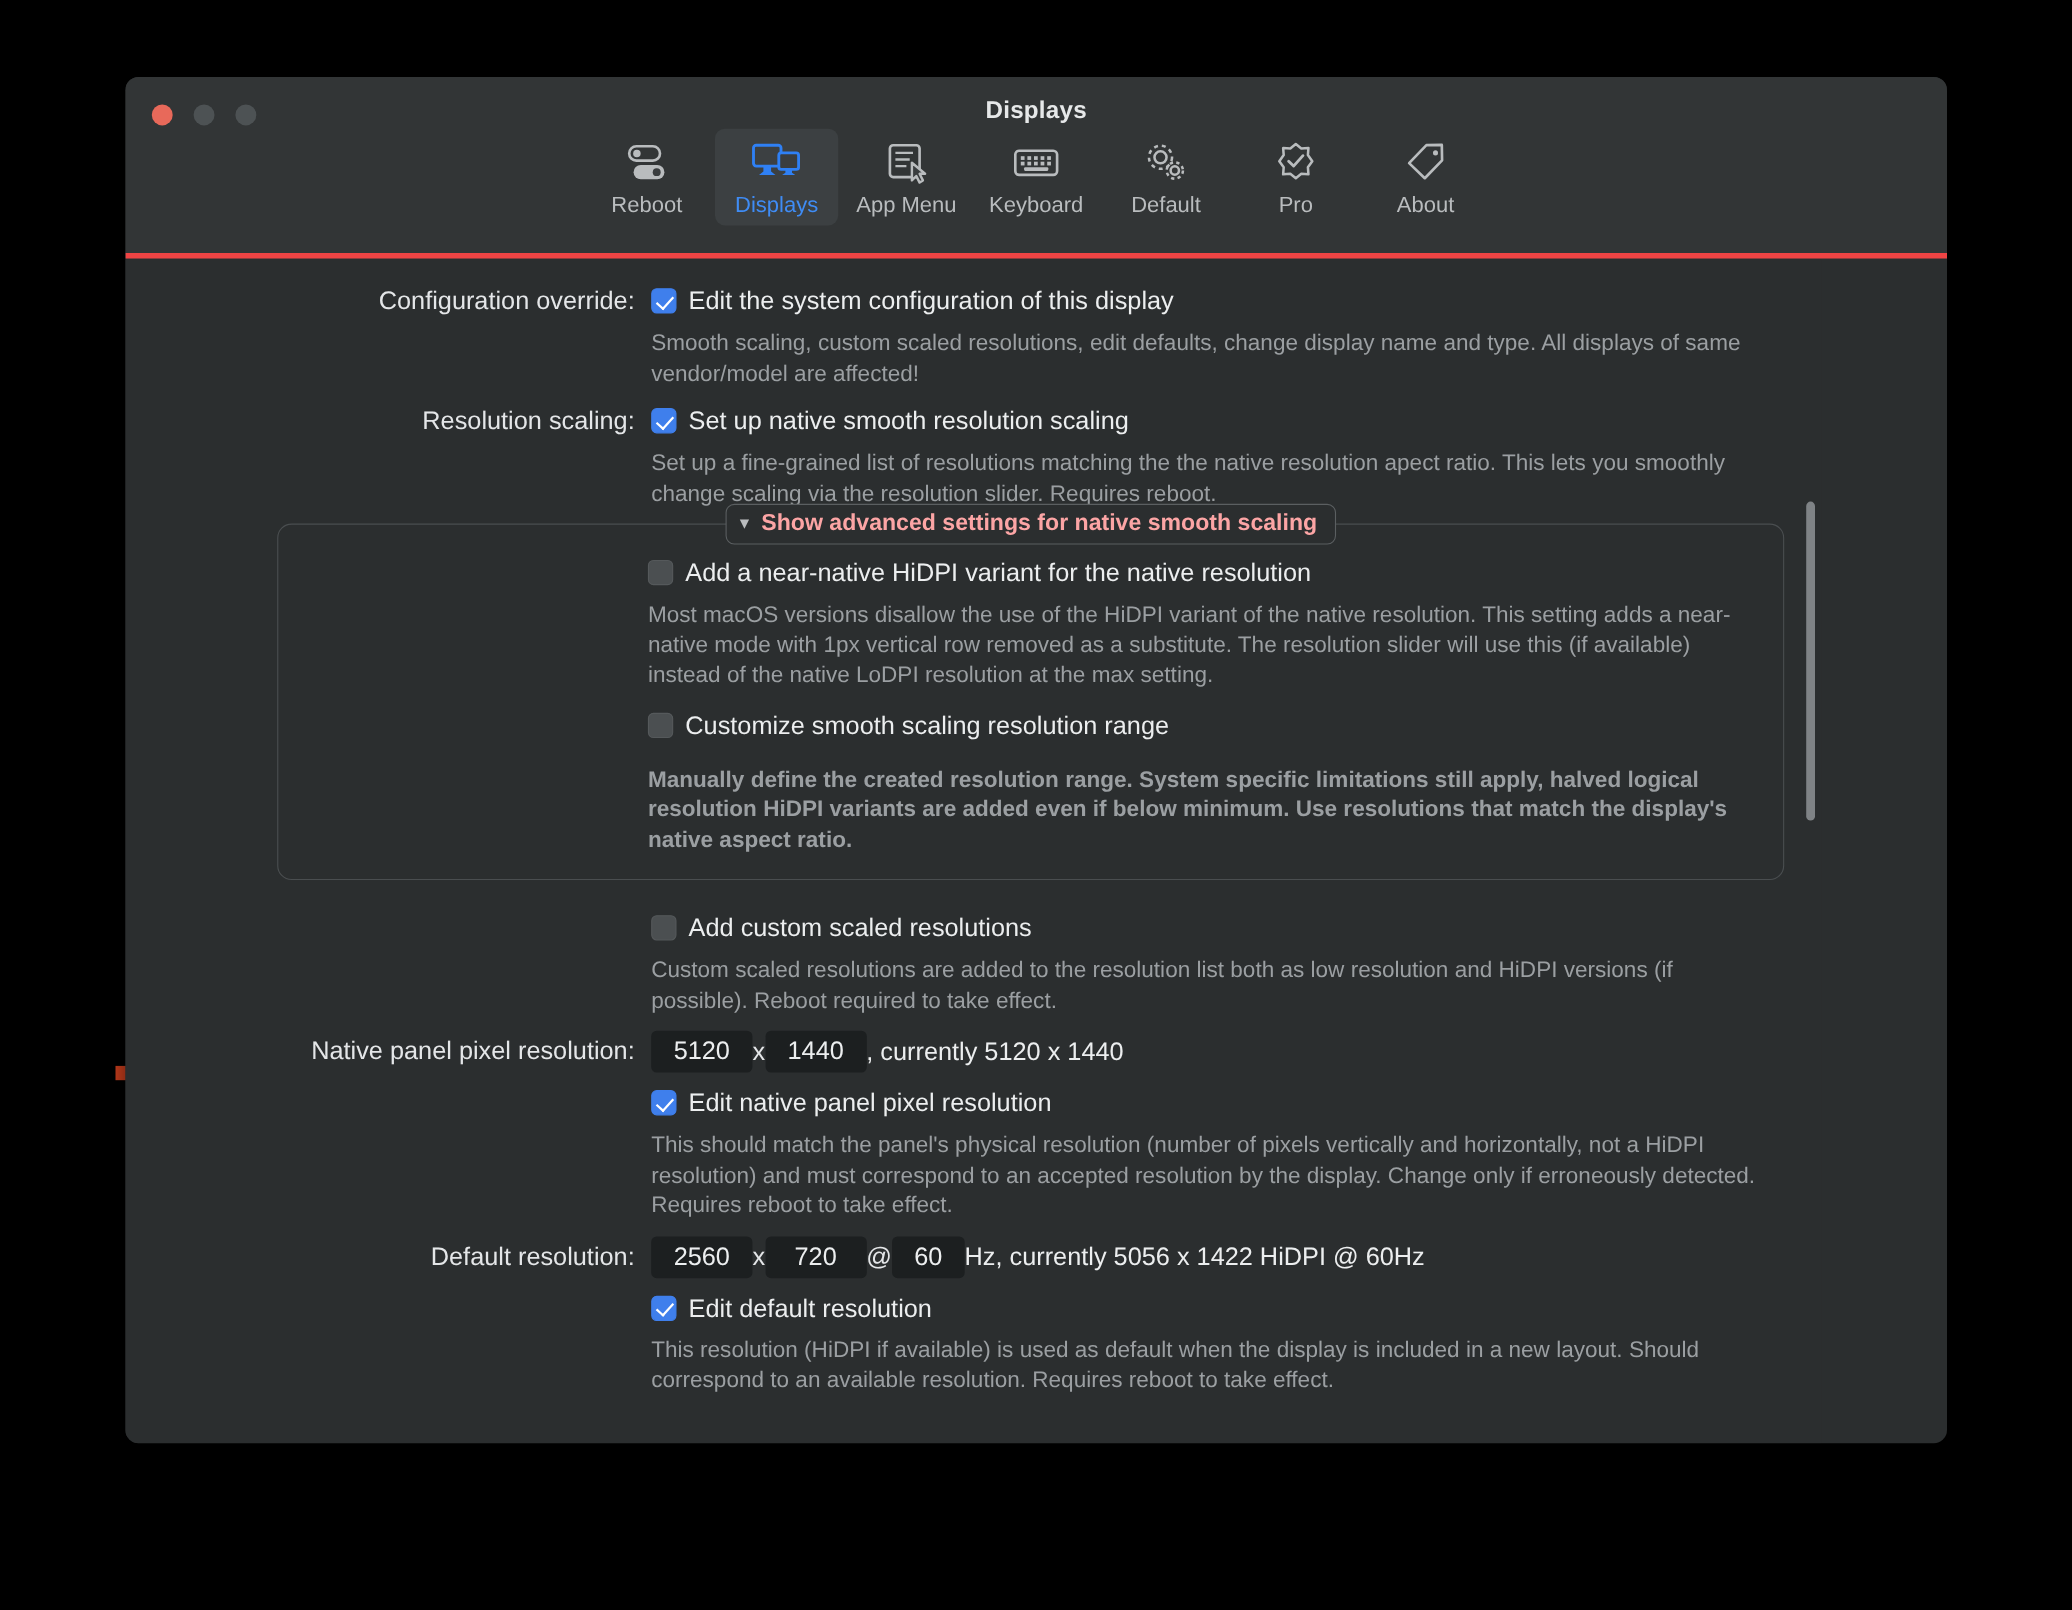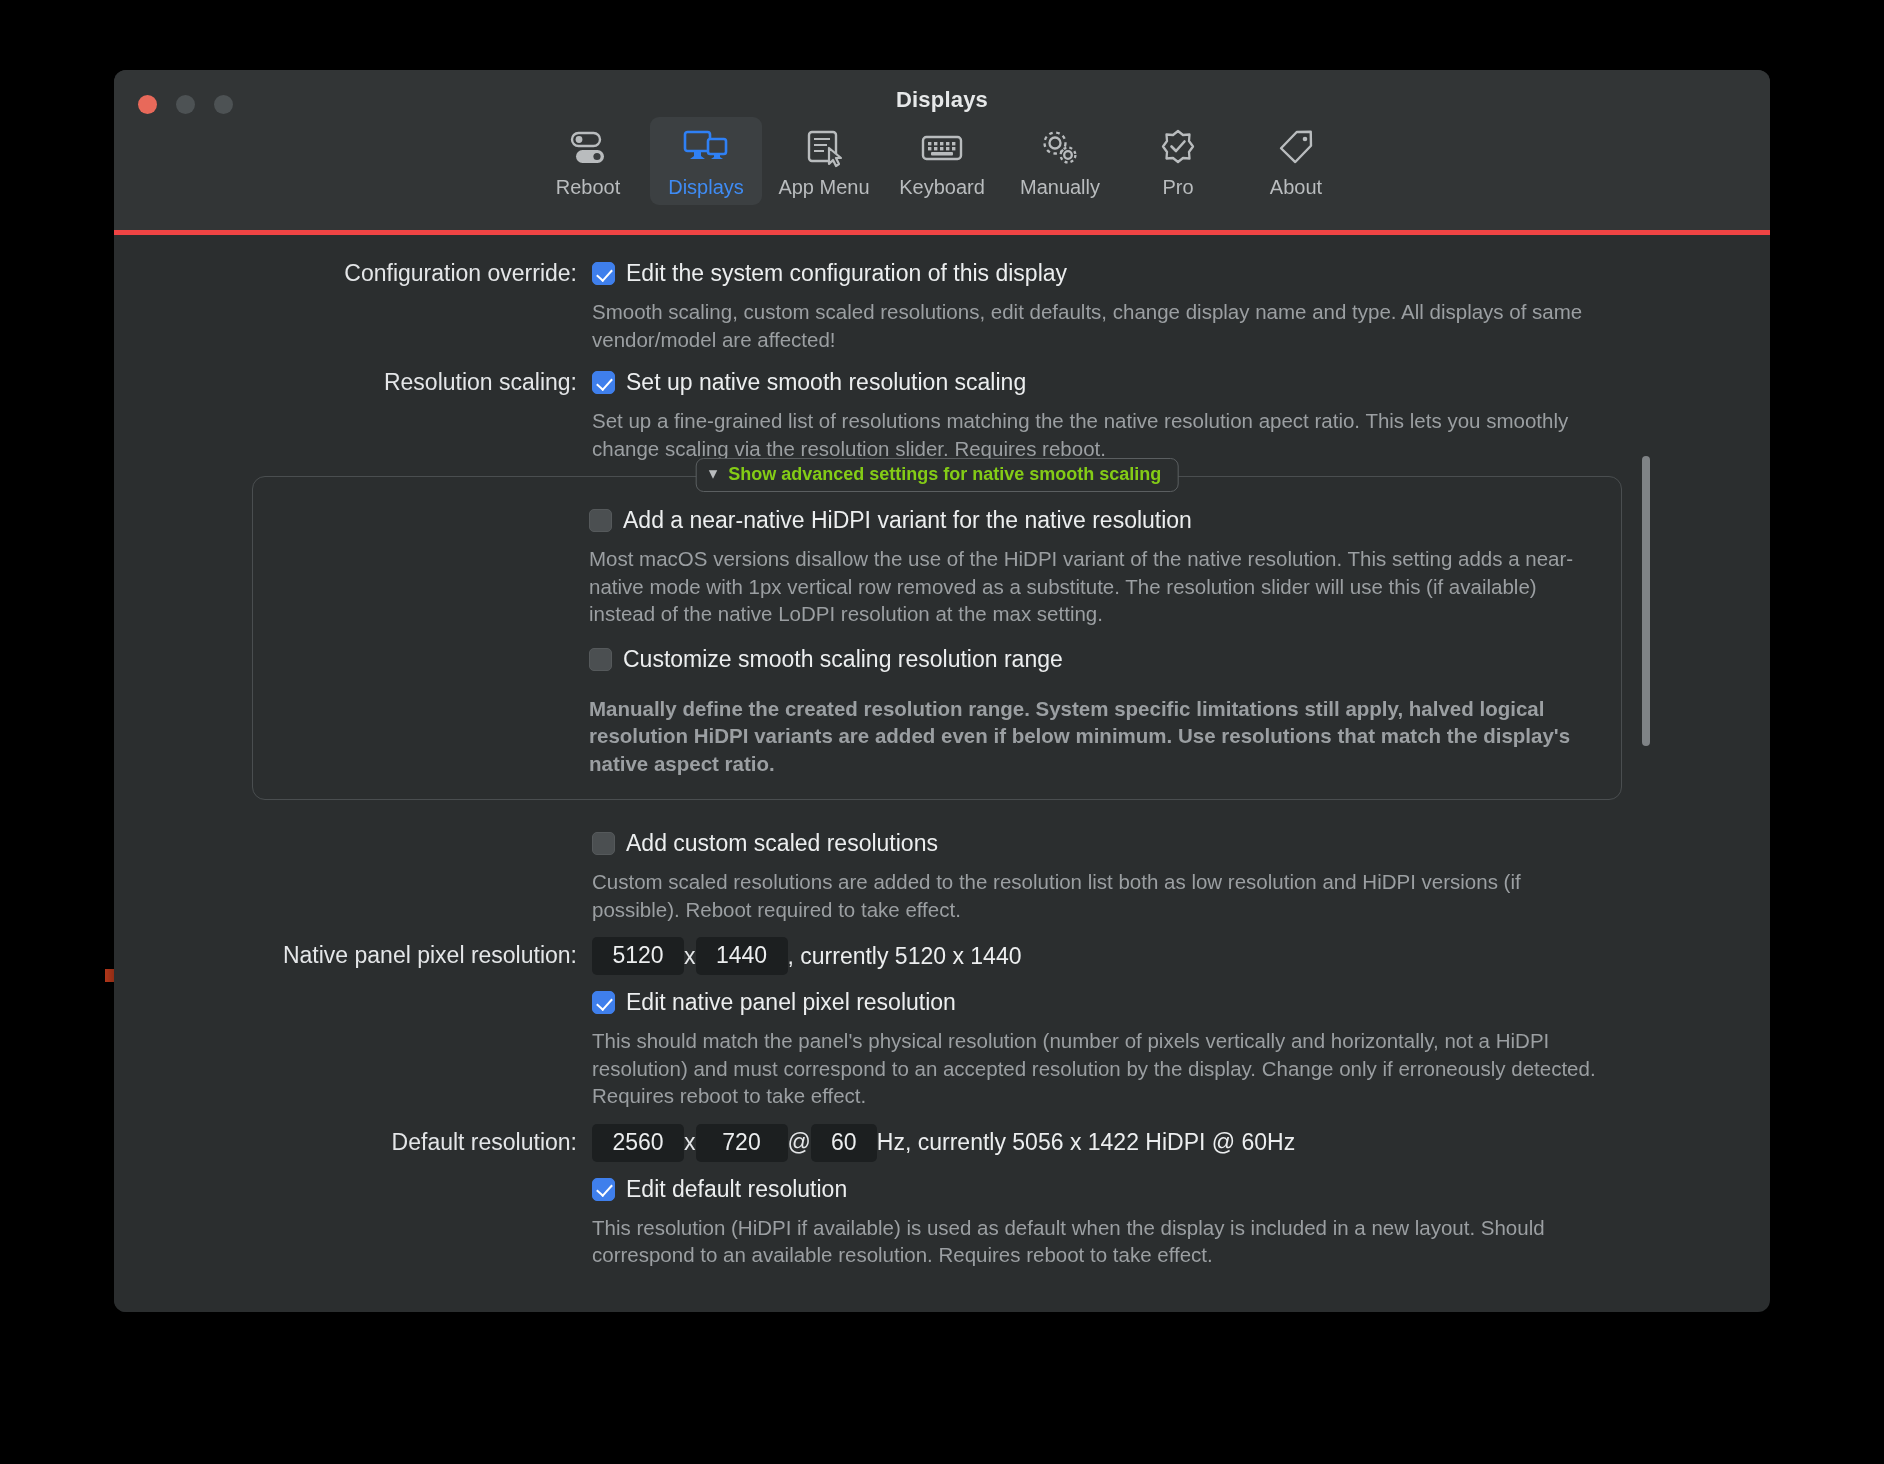--- a/index.html
+++ b/index.html
@@ -139,21 +139,21 @@
     border: 1px solid #5b5f61;
     border-radius: 8px;
     padding: 5px 16px 6px 12px;
     display: flex; align-items: center; gap: 11px;
     white-space: nowrap;
   }
   #advbtn .chev {
     font-size: 17px; color: #b9bcbe; line-height: 1;
     transform: translateY(-1px);
   }
-  #advbtn .atext { font-size: 18px; font-weight: bold; color: #84cc16; }
+  #advbtn .atext { font-size: 21px; font-weight: bold; color: #fca5a5; }
 
   
   .field {
     background: #1c1f20;
     border-radius: 5px;
     min-width: 92px;
     padding: 5px 12px 6px 12px;
     text-align: center;
     font-size: 23px;
     color: #eceeef;
@@ -287,21 +287,21 @@
         <span class="ticon">
           <svg width="44" height="40" viewBox="0 0 44 40">
             <g fill="none" stroke="#b9bcbe" stroke-width="2.3">
               <circle cx="17" cy="15" r="5.5"></circle>
               <circle cx="17" cy="15" r="10.5" stroke-dasharray="3.6 3.6"></circle>
               <circle cx="30" cy="27" r="3.8"></circle>
               <circle cx="30" cy="27" r="7.4" stroke-dasharray="3 3"></circle>
             </g>
           </svg>
         </span>
-        <span class="tlabel">Manually</span>
+        <span class="tlabel">Default</span>
       </div>
 
       <div class="tbitem">
         <span class="ticon">
           <svg width="42" height="40" viewBox="0 0 42 40">
             <path d="M21 3 L26 7 L32.5 6.5 L32 13 L36 18.5 L32 24 L32.5 30.5 L26 30 L21 34 L16 30 L9.5 30.5 L10 24 L6 18.5 L10 13 L9.5 6.5 L16 7 Z" fill="none" stroke="#b9bcbe" stroke-width="2.3" stroke-linejoin="round"></path>
             <path d="M14.5 18.5 L19 23 L27.5 13.5" fill="none" stroke="#b9bcbe" stroke-width="2.6" stroke-linecap="round" stroke-linejoin="round"></path>
           </svg>
         </span>
         <span class="tlabel">Pro</span>

